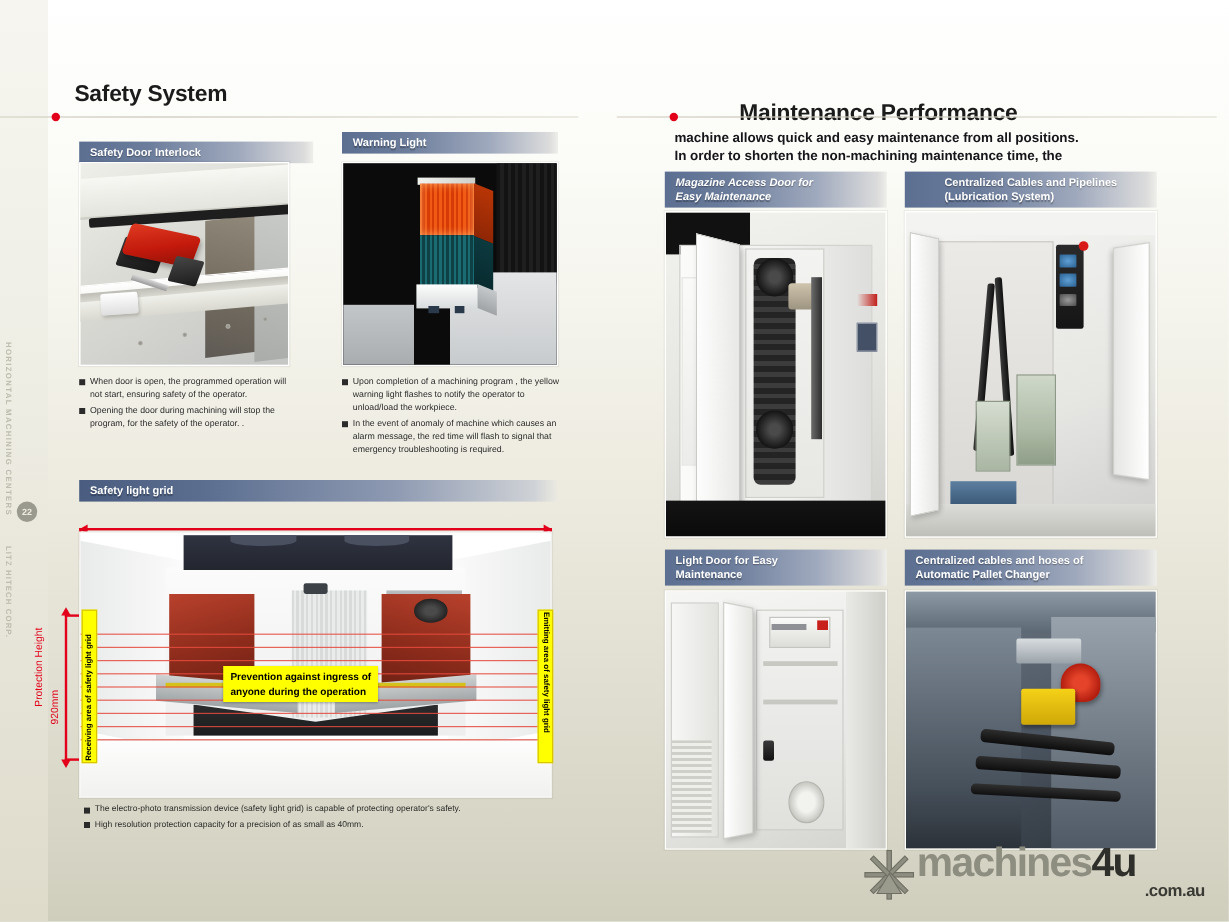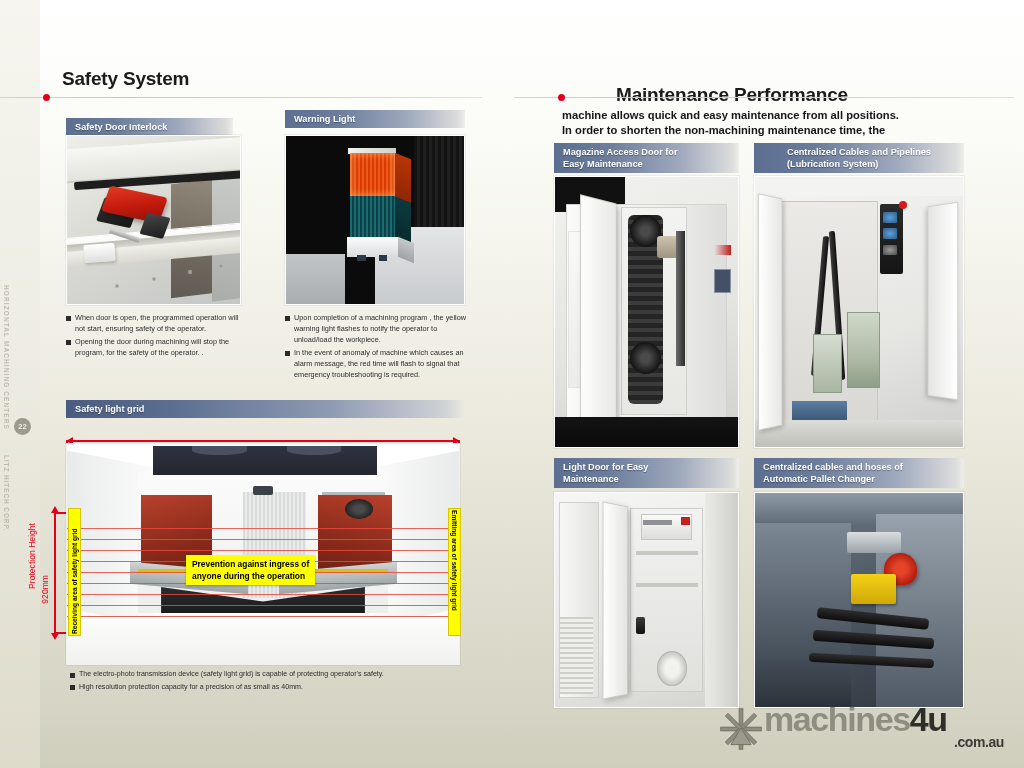--- a/index.html
+++ b/index.html
@@ -385,21 +385,21 @@
   <div class="htxt">Maintenance Performance</div>
 </div>
 <div class="head-rule" id="rule-right"></div>
 <div class="head-dot" id="dot-right"></div>
 
 <div id="intro">
   <div>machine allows quick and easy maintenance from all positions.</div>
   <div>In order to shorten the non-machining maintenance time, the</div>
 </div>
 
-<div class="cap" style="left:66px; top:118px; width:167px;">Safety Door Interlock</div>
+<div class="cap" style="left:66px; top:118px; width:195px;">Safety Door Interlock</div>
 <div class="photo" id="ph-interlock" style="left:66px; top:135px; width:175px; height:170px;">
   <div class="il-top"></div>
   <div class="il-glass"></div>
   <div class="il-glass2"></div>
   <div class="il-black"></div>
   <div class="il-rail"></div>
   <div class="il-rail2"></div>
   <div class="il-blk2"></div>
   <div class="il-red"></div>
   <div class="il-blk3"></div>
@@ -507,21 +507,21 @@
   <div class="bitem">
     <span class="bsq"></span>
     <span class="btxt">The electro-photo transmission device (safety light grid) is capable of protecting operator's safety.</span>
   </div>
   <div class="bitem">
     <span class="bsq"></span>
     <span class="btxt">High resolution protection capacity for a precision of as small as 40mm.</span>
   </div>
 </div>
 
-<div class="cap" style="left:554px; top:143px; width:185px;">
+<div class="cap" style="left:554px; top:143px; width:185px;font-style:italic;">
   <div>Magazine Access Door for</div>
   <div>Easy Maintenance</div>
 </div>
 <div class="photo" id="ph-magazine" style="left:554px; top:176px; width:185px; height:272px;">
   <div class="mg-darkTop"></div>
   <div class="mg-body"></div>
   <div class="mg-ghost"></div>
   <div class="mg-cavity"></div>
   <div class="mg-chain"></div>
   <div class="mg-wheelT"></div>

